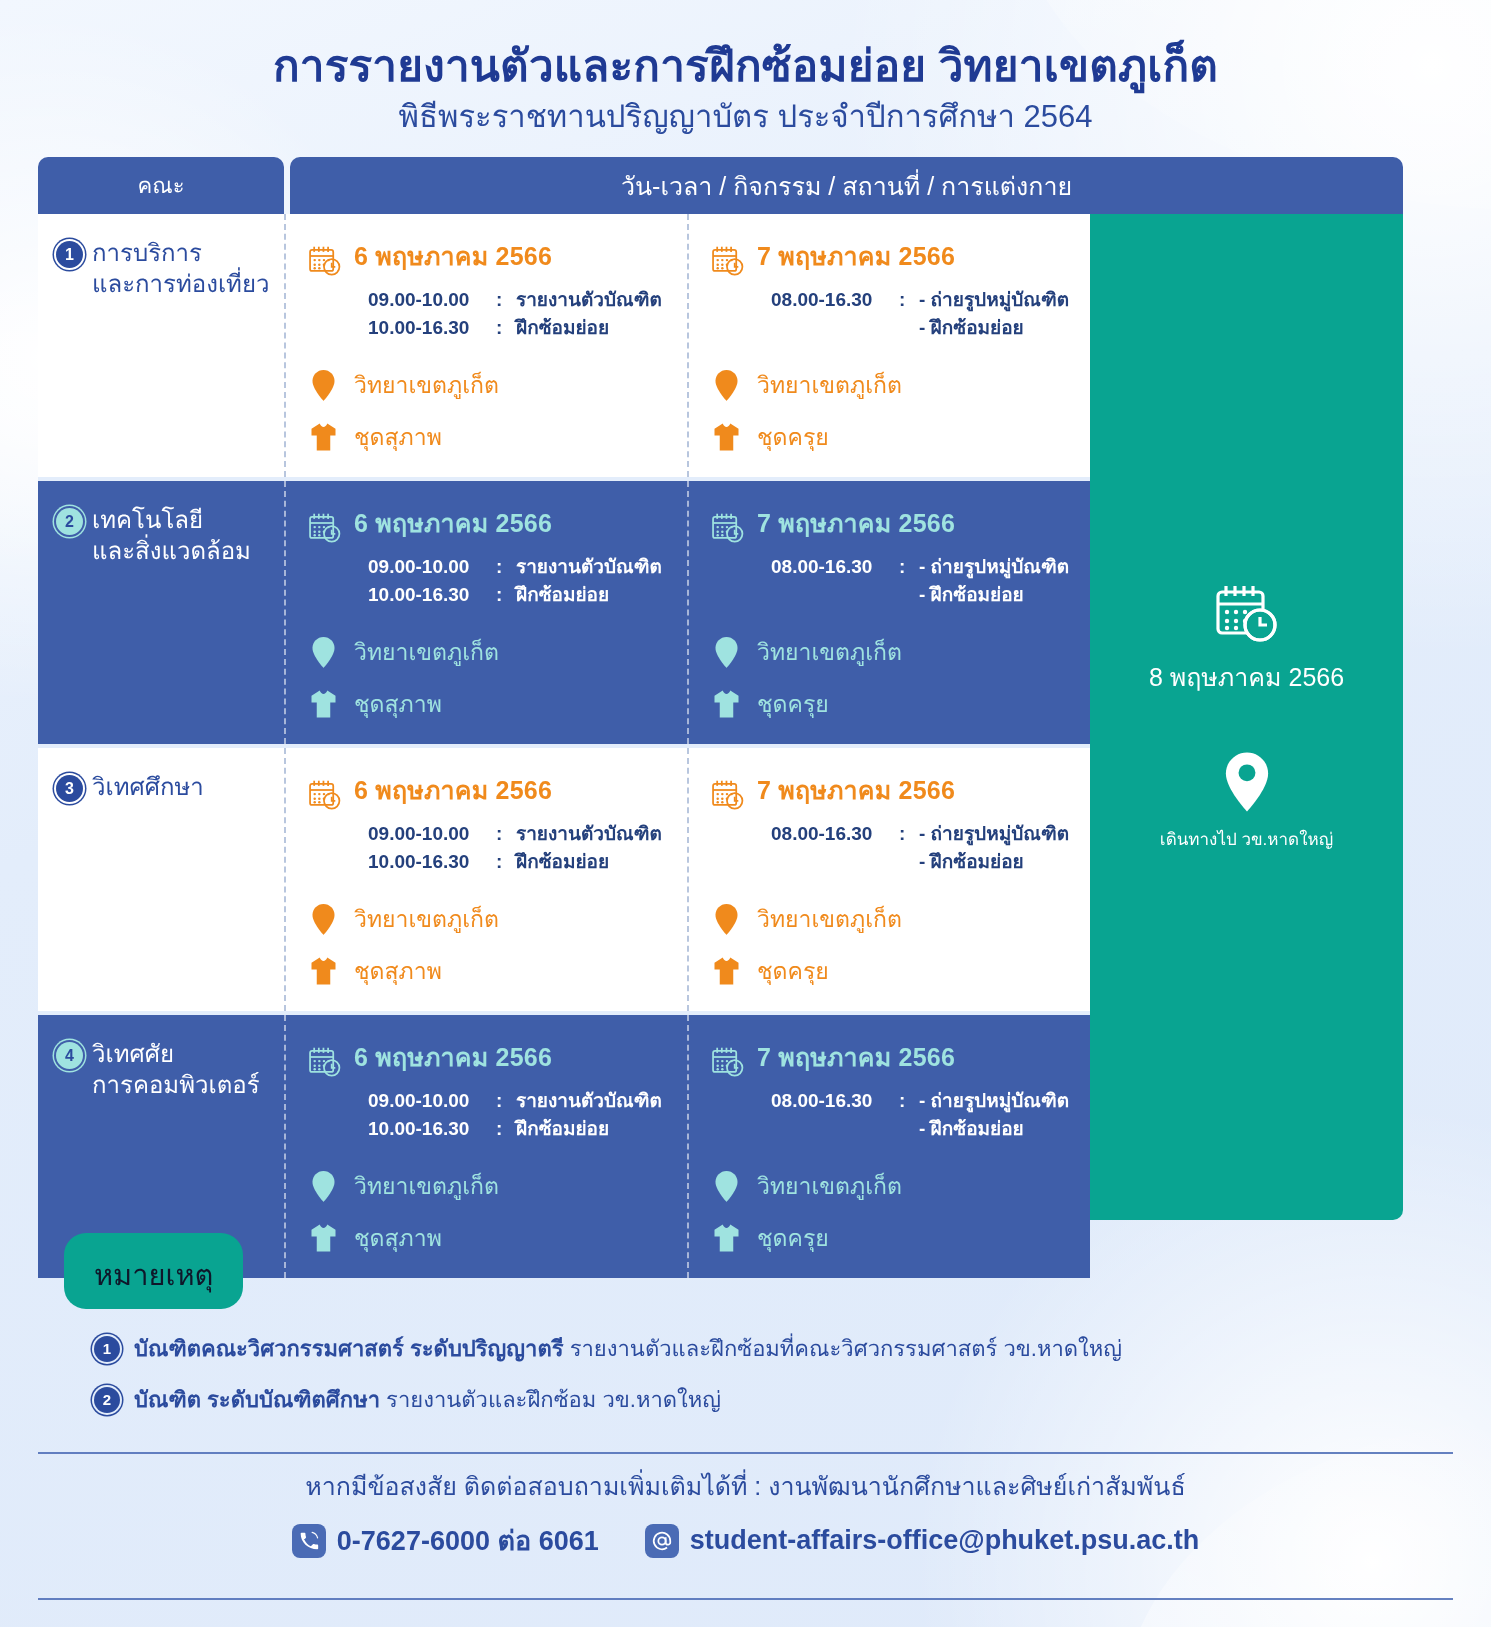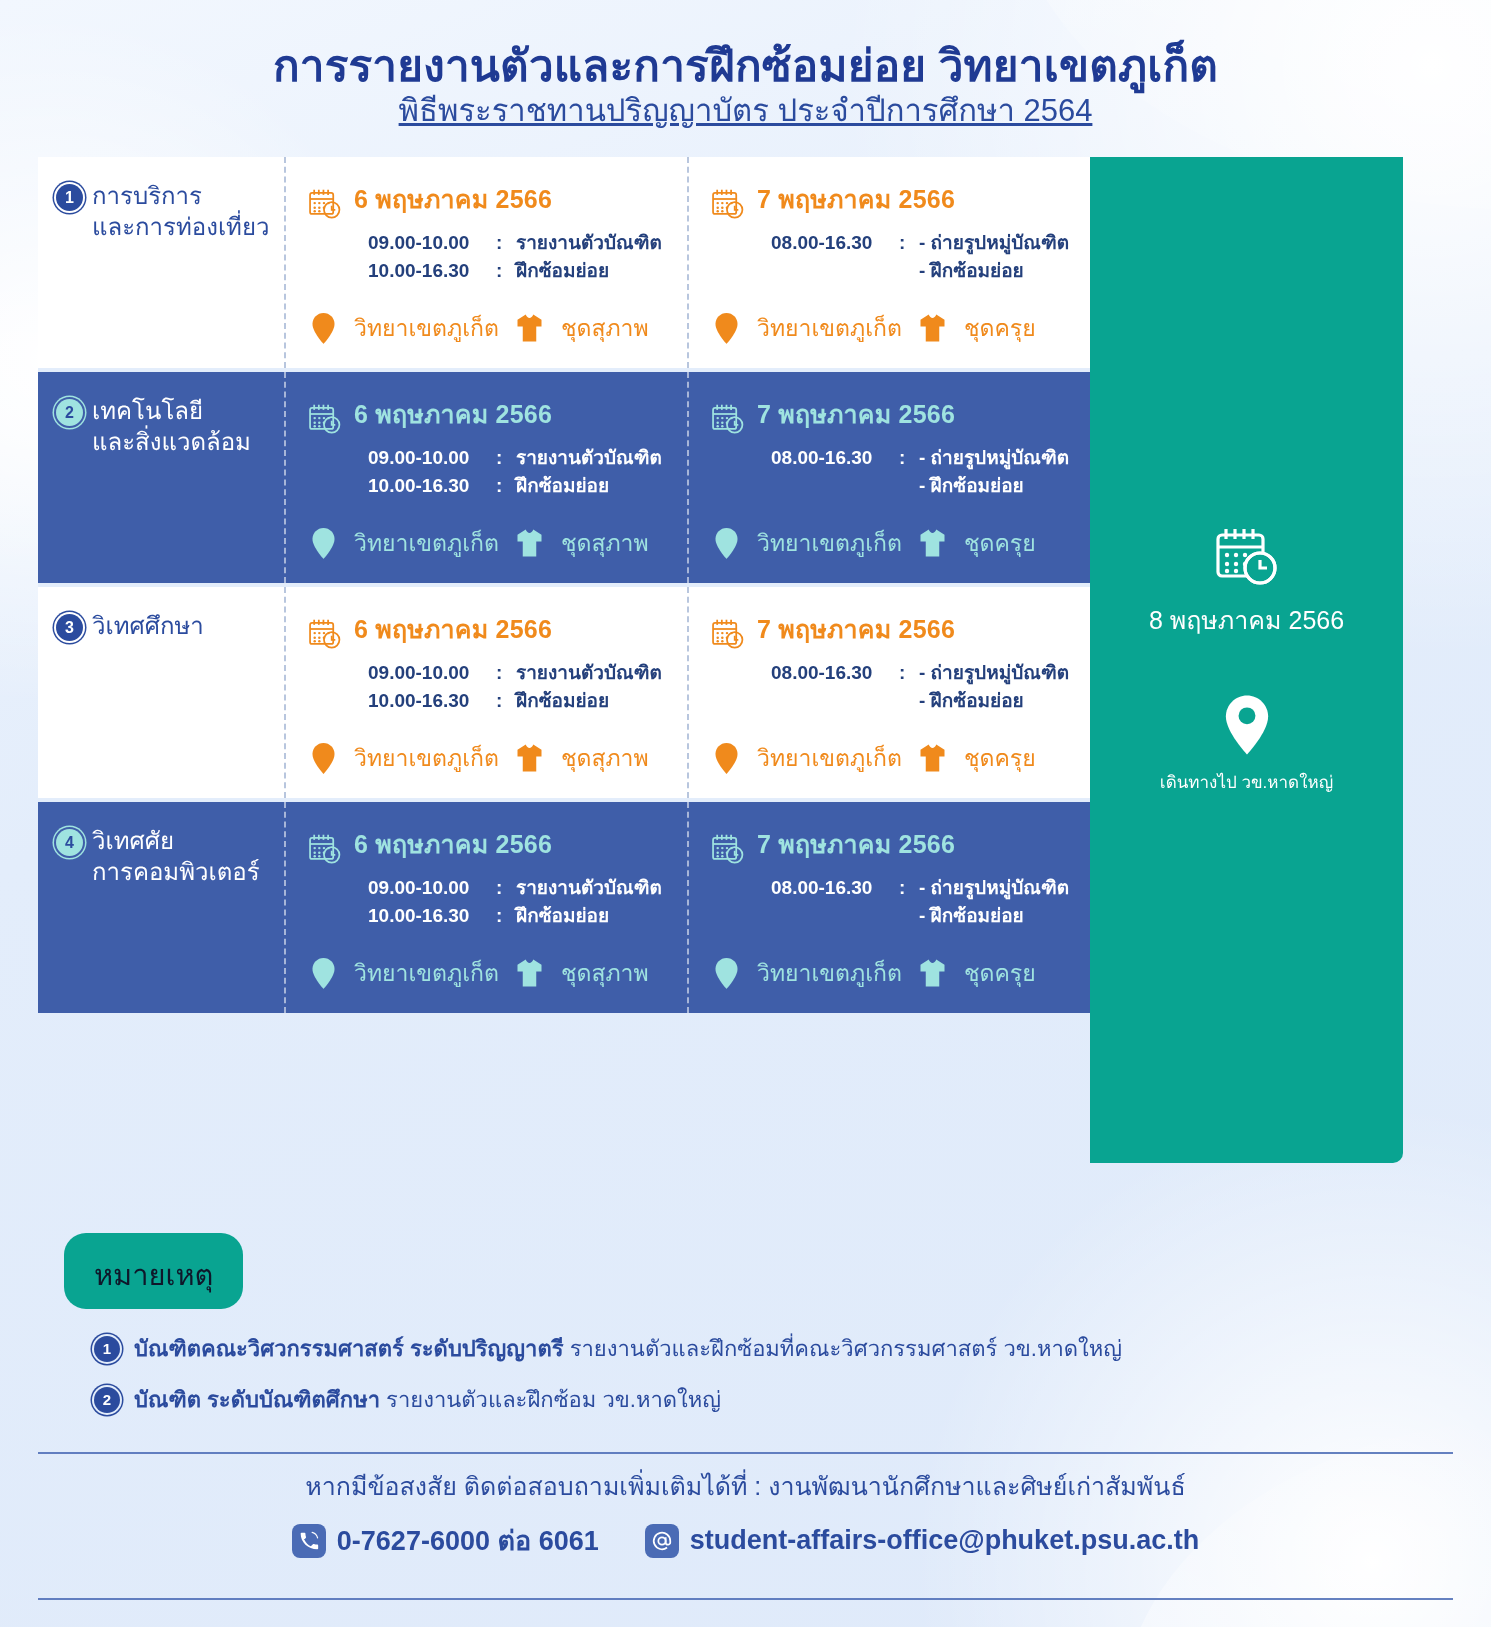--- a/index.html
+++ b/index.html
@@ -28,21 +28,21 @@
   .sw3 { top: 250px; left: -140px; width: 320px; height: 320px; border-radius: 50%;
          background: radial-gradient(circle, rgba(255,255,255,.9), rgba(255,255,255,0) 70%); }
 
   
   .title-wrap { position: absolute; top: 40px; left: 0; width: 1491px; text-align: center; }
   .title {
     font-size: 44px; font-weight: bold; color: #1f3a93; letter-spacing: .2px;
     line-height: 1.18;
   }
   .subtitle {
-    font-size: 31px; color: #2b4b9e; font-weight: normal; line-height: 1.2; text-decoration: underline;
+    margin-top: 6px; font-size: 31px; color: #2b4b9e; font-weight: normal; line-height: 1.2;
   }
 
   
   .table {
     position: absolute; top: 157px; left: 38px;
     width: 1365px; height: 1063px;
   }
   .thead { display: flex; height: 57px; gap: 6px; }
   .th-fac {
     width: 246px; background: #3f5ea9; color: #fff;
@@ -111,21 +111,21 @@
 
   .times { margin: 10px 0 0 60px; font-size: 19px; line-height: 1.45; font-weight: bold; }
   .light .times { color: #24407c; }
   .dark  .times { color: #ffffff; }
   .tline { display: flex; }
   .t-range { width: 128px; flex: 0 0 128px; }
   .t-colon { width: 20px; flex: 0 0 20px; }
   .t-acts { display: flex; flex-direction: column; }
   .t-act { white-space: nowrap; }
 
-  .meta { margin-top: 26px; display: flex; flex-direction: row; gap: 16px; }
+  .meta { margin-top: 26px; display: flex; flex-direction: column; gap: 16px; }
   .meta-line { display: flex; align-items: center; gap: 16px; }
   .meta-text { font-size: 23px; }
   .light .meta-text { color: #f08a1c; }
   .dark  .meta-text { color: #9fe3e0; }
 
   
   .ico { flex: 0 0 auto; display: inline-flex; align-items: center; justify-content: center; }
   .ico svg { display: block; }
 
   
@@ -170,20 +170,24 @@
   <div class="swoosh sw1"></div>
   <div class="swoosh sw2"></div>
   <div class="swoosh sw3"></div>
 
   <div class="title-wrap">
     <div class="title">การรายงานตัวและการฝึกซ้อมย่อย วิทยาเขตภูเก็ต</div>
     <div class="subtitle">พิธีพระราชทานปริญญาบัตร ประจำปีการศึกษา 2564</div>
   </div>
 
   <div class="table">
+    <div class="thead">
+      <div class="th-fac">คณะ</div>
+      <div class="th-detail">วัน-เวลา / กิจกรรม / สถานที่ / การแต่งกาย</div>
+    </div>
 
     <div class="tbody">
       <div class="rows" id="rows-host">
           <div class="row light">
             <div class="cell-fac">
        <span class="num">1</span>
        <span class="fac-name"><span>การบริการ</span><br><span>และการท่องเที่ยว</span></span>
      </div>
             <div class="cell-day">
     <div class="day-head">

